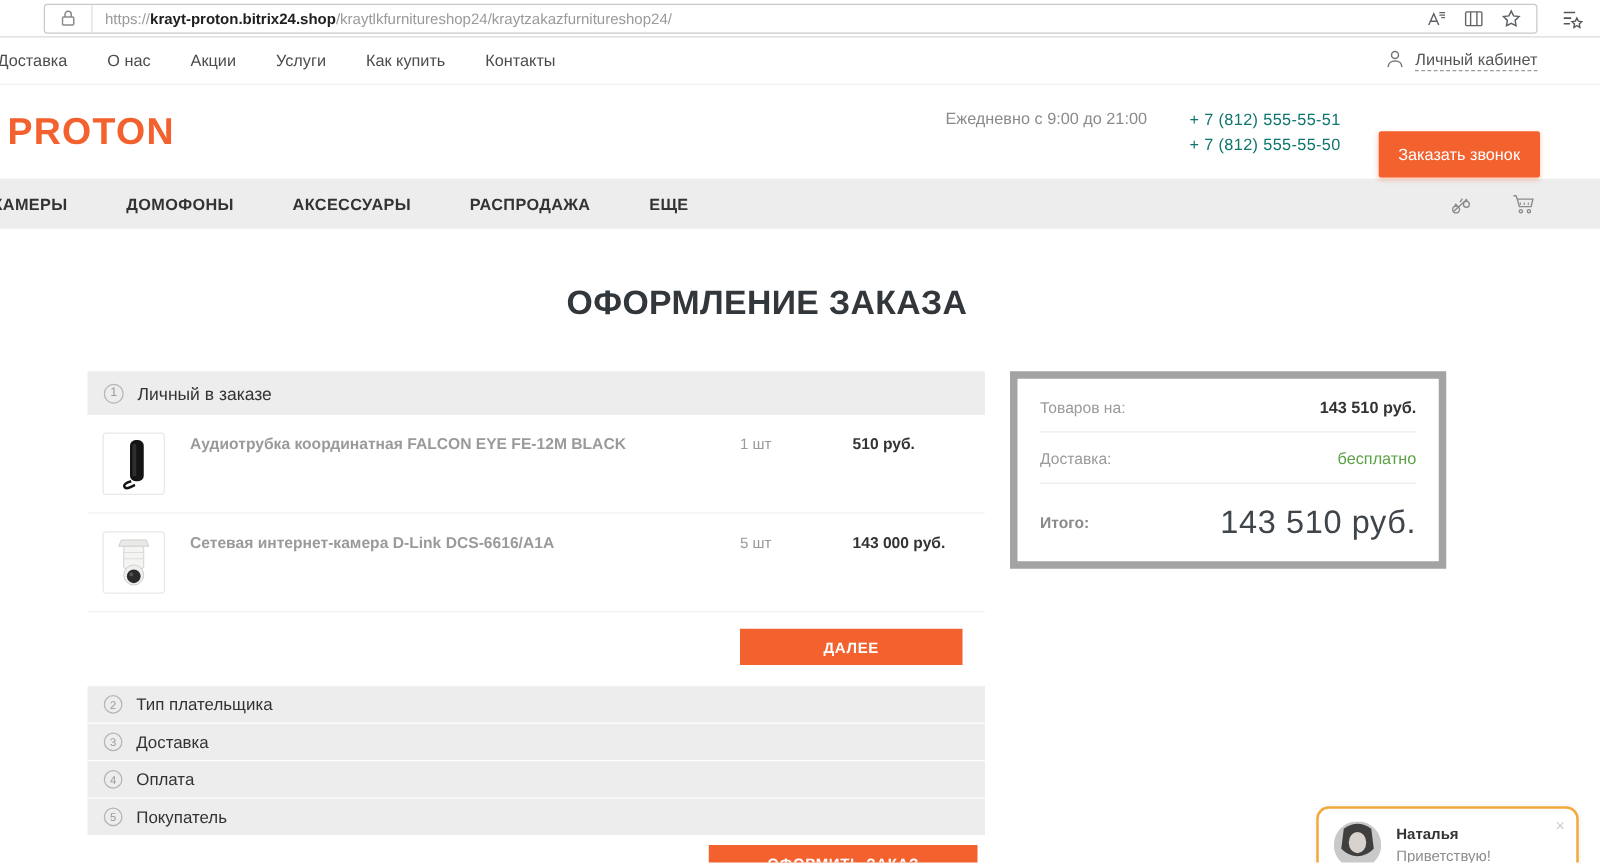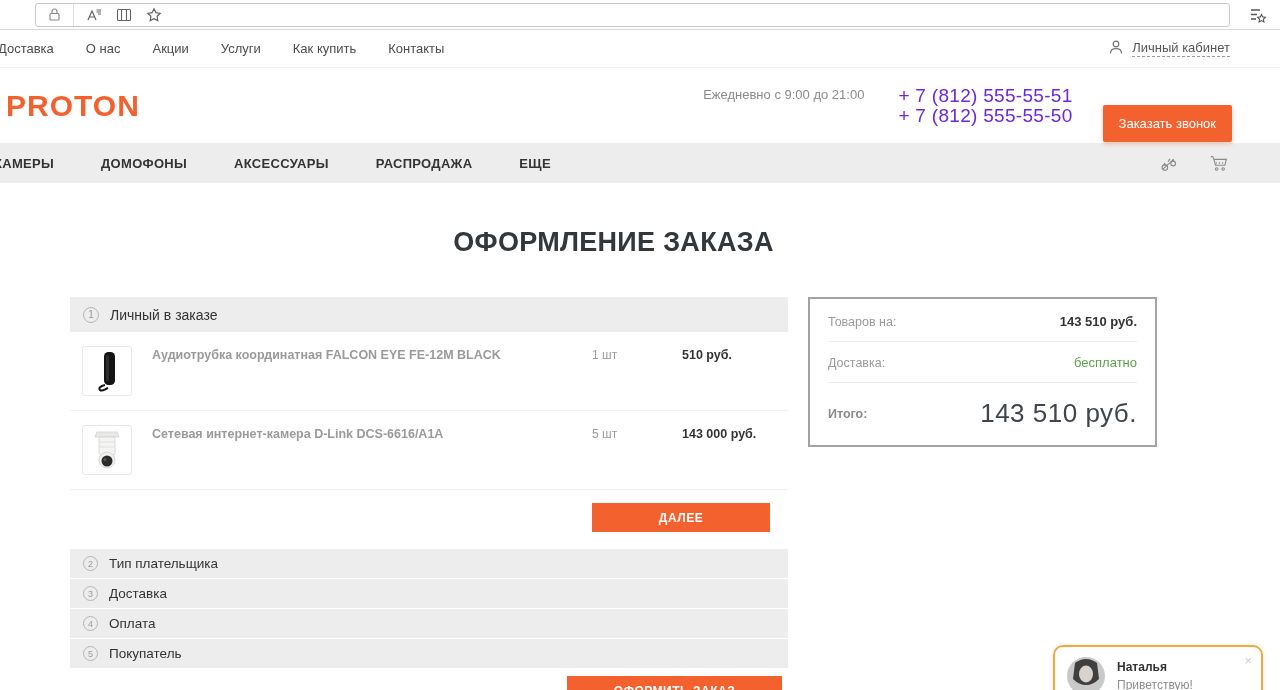--- a/index.html
+++ b/index.html
@@ -29,21 +29,21 @@
   .top-menu-item { margin-right:32px; cursor:pointer; }
   .top-menu-item:first-child { margin-left:-2px; }
   .account { margin-left:auto; display:flex; align-items:center; gap:8px; color:#555; }
   .account-label { border-bottom:1px dashed #9a9a9a; cursor:pointer; padding-bottom:1px; }
 
   
   .site-header { height:75px; display:flex; align-items:center; padding:0 48px 0 6px; }
   .logo { font-size:30px; font-weight:800; letter-spacing:1px; color:#f2612e; }
   .schedule { margin-left:auto; font-size:13px; color:#8a8a8a; align-self:flex-start;
     margin-top:19px; }
-  .phones { margin-left:34px; margin-right:30px; font-size:19px; color:#6d28d9;
+  .phones { margin-left:34px; margin-right:30px; font-size:13px; color:#0f766e;
     line-height:20px; letter-spacing:.3px;text-align:center; }
   .call-btn { background:#f2612e; color:#fff; font-size:13px; border:none; cursor:pointer;
     padding:11px 16px; border-radius:2px; box-shadow:0 2px 4px rgba(242,97,46,.35);margin-top:36px; }
 
   
   .main-nav { height:40px; background:#ededed; display:flex; align-items:center;
     font-size:13px; font-weight:700; color:#333; letter-spacing:.3px; padding-right:50px; }
   .nav-item { margin-right:47px; cursor:pointer; }
   .nav-item:first-child { margin-left:-6px; }
   .nav-icons { margin-left:auto; display:flex; align-items:center; gap:28px; }
@@ -79,21 +79,21 @@
   .accordion { background:#ededed; height:29px; margin-top:1px; display:flex; align-items:center;
     padding-left:13px; gap:11px; font-size:13.5px; color:#333; cursor:pointer; }
   .accordion:first-of-type { margin-top:9px; }
   .accordion .circle-num { width:15px; height:15px; min-width:15px; font-size:9px; }
 
   .submit-row { text-align:right; margin-top:8px; padding-right:6px; }
   .submit-btn { width:215px; height:29px; background:#f2612e; color:#fff; border:none; cursor:pointer;
     font-size:12px; font-weight:700; letter-spacing:.5px; }
 
   
-  .summary-box { border:2px solid #a3a3a3; background:#fff; padding:2px 18px 16px; }
+  .summary-box { border:6px solid #a3a3a3; background:#fff; padding:2px 18px 16px; }
   .sum-row { display:flex; justify-content:space-between; align-items:center;
     padding:13px 0 12px; border-bottom:1px solid #ececec; }
   .sum-label { font-size:12.5px; color:#9a9a9a; }
   .sum-value { font-size:13px; font-weight:700; color:#333; }
   .sum-value.green { color:#5ba245; font-weight:400; }
   .total-row { display:flex; justify-content:space-between; align-items:center; padding-top:15px; }
   .total-label { font-size:12.5px; color:#8a8a8a; font-weight:700; }
   .total-value { font-size:26px; color:#3f454b; letter-spacing:.5px; }
 
   
@@ -109,20 +109,21 @@
 <body>
 
 <div class="browser-bar">
   <div class="address-pill">
     <span class="lock-box">
       <svg width="11" height="13" viewBox="0 0 11 13" fill="none" stroke="#8a8a8a" stroke-width="1.2">
         <rect x="1" y="5.5" width="9" height="6.5" rx="1"></rect>
         <path d="M3 5.5 V3.5 a2.5 2.5 0 0 1 5 0 V5.5"></path>
       </svg>
     </span>
+    <span class="url"><span>https://</span><b>krayt-proton.bitrix24.shop</b><span>/kraytlkfurnitureshop24/kraytzakazfurnitureshop24/</span></span>
     <span class="pill-icons">
       <span class="chrome-ico">
         <svg viewBox="0 0 16 16" fill="none" stroke="currentColor" stroke-width="1.2">
           <path d="M2 13 L6 4 L10 13 M3.4 10 h5.2"></path>
           <path d="M10.5 3 h4.5 M10.5 5 h4.5 M12 7 h3" stroke-width="1"></path>
         </svg>
       </span>
       <span class="chrome-ico">
         <svg viewBox="0 0 16 16" fill="none" stroke="currentColor" stroke-width="1.1">
           <rect x="1.5" y="2.5" width="13" height="11" rx="1"></rect>

